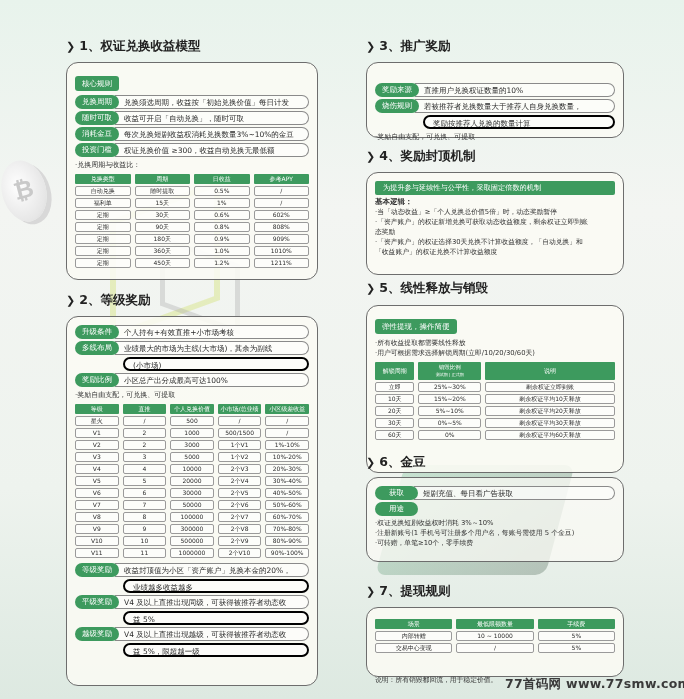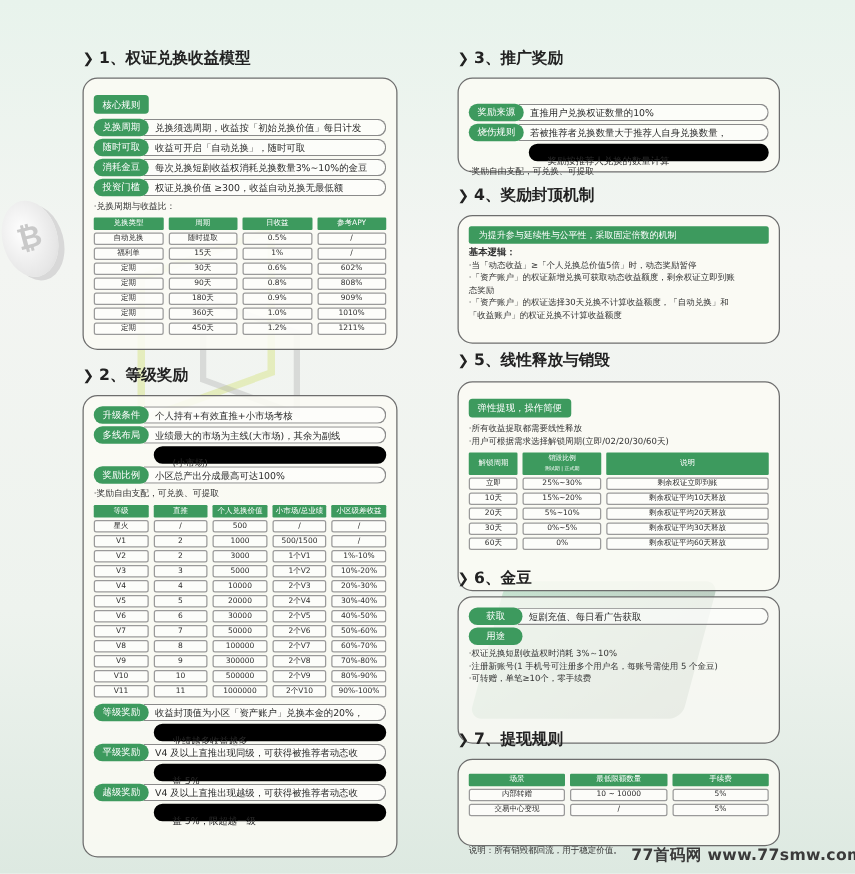--- a/index.html
+++ b/index.html
@@ -12,21 +12,21 @@
 .col{position:absolute;top:0}
 .col-left{left:66px;width:252px}
 .col-right{left:366px;width:258px}
 .sec-title{font-size:12.5px;font-weight:bold;color:#222;display:flex;align-items:center;gap:4px;height:16px}
 .sec-title .chev{font-size:11px}
 .card{border:1.5px solid #6d6d6d;border-radius:12px;background:rgba(250,250,244,.88);padding:8px 8px 6px;position:relative}
 .tag{display:inline-block;background:#3d9a5e;color:#fff;font-size:7.5px;padding:2px 7px;border-radius:3px;line-height:11px;white-space:nowrap}
 .row{display:flex;align-items:center;margin-bottom:2px}
 .pill-label{background:#3d9a5e;color:#fff;font-size:7.5px;border-radius:9px;padding:0 7px;height:14px;line-height:14px;white-space:nowrap;flex:0 0 auto;position:relative;z-index:2}
 .pill-text{flex:1;border:1px solid #8a8a8a;border-left:none;border-radius:0 9px 9px 0;height:14px;line-height:13px;font-size:7.5px;padding-left:6px;margin-left:-4px;padding-left:9px;white-space:nowrap;overflow:hidden;background:rgba(255,255,255,.5)}
-.pill-cont{border:7px solid #000000;border-radius:9px;height:14px;line-height:13px;font-size:7.5px;padding-left:8px;margin-bottom:2px;background:rgba(255,255,255,.5);white-space:nowrap}
+.pill-cont{border:2px solid #000000;border-radius:9px;height:14px;line-height:13px;font-size:7.5px;padding-left:8px;margin-bottom:2px;background:rgba(255,255,255,.5);white-space:nowrap}
 .note{font-size:7px;margin:3px 0 2px;color:#333}
 table{border-collapse:separate;border-spacing:4px 2px;width:100%;margin-left:-4px;width:calc(100% + 8px);table-layout:fixed}
 th{background:#3d9a5e;color:#fff;font-size:6px;font-weight:normal;height:10px;line-height:10px;border-radius:1px}
 td{border:1px solid #9a9a9a;border-radius:2px;font-size:6px;text-align:center;height:10px;line-height:8px;background:rgba(255,255,255,.55)}
 .small-th{line-height:7px;font-size:5.5px}
 .small-th small{display:block;font-size:4px}
 .block-text{font-size:6.8px;line-height:10px;color:#333}
 .block-text b{font-size:7.5px}
 .wide-tag{display:block;background:#3d9a5e;color:#fff;font-size:7.2px;padding:2px 8px;border-radius:2px;line-height:10px}
 .watermark{position:absolute;left:505px;top:676px;font-size:12.5px;font-weight:bold;color:#3a3a3a;white-space:nowrap;letter-spacing:.3px}
@@ -303,21 +303,21 @@
 
   <div style="position:absolute;top:280px;width:258px">
     <div class="sec-title">
         <span class="chev">❯</span>
         <span>5、线性释放与销毁</span>
       </div>
     <div class="card" style="margin-top:9px;height:168px">
       <span class="tag">弹性提现，操作简便</span>
       <div class="block-text" style="margin-top:4px">
         <div>·所有收益提取都需要线性释放</div>
-        <div>·用户可根据需求选择解锁周期(立即/02/20/30/60天)</div>
+        <div>·用户可根据需求选择解锁周期(立即/10/20/30/60天)</div>
       </div>
       <table style="margin-top:2px">
         <colgroup>
             <col style="width:17%">
             <col style="width:27%">
             <col style="width:56%">
           </colgroup>
         <thead>
             <tr>
           <th style="height:18px">解锁周期</th>
@@ -354,21 +354,21 @@
           </tbody>
       </table>
     </div>
   </div>
 
   <div style="position:absolute;top:454px;width:258px">
     <div class="sec-title">
         <span class="chev">❯</span>
         <span>6、金豆</span>
       </div>
-    <div class="card" style="margin-top:7px;height:118px;background:rgba(250,250,244,.75)">
+    <div class="card" style="margin-top:7px;height:85px;background:rgba(250,250,244,.75)">
       <div class="row">
           <span class="pill-label" style="padding:0 14px">获取</span>
           <span class="pill-text">短剧充值、每日看广告获取</span>
         </div>
       <div class="row">
           <span class="pill-label" style="padding:0 14px">用途</span>
         </div>
       <div class="block-text" style="margin-top:2px">
         <div>·权证兑换短剧收益权时消耗 3%～10%</div>
         <div>·注册新账号(1 手机号可注册多个用户名，每账号需使用 5 个金豆)</div>

